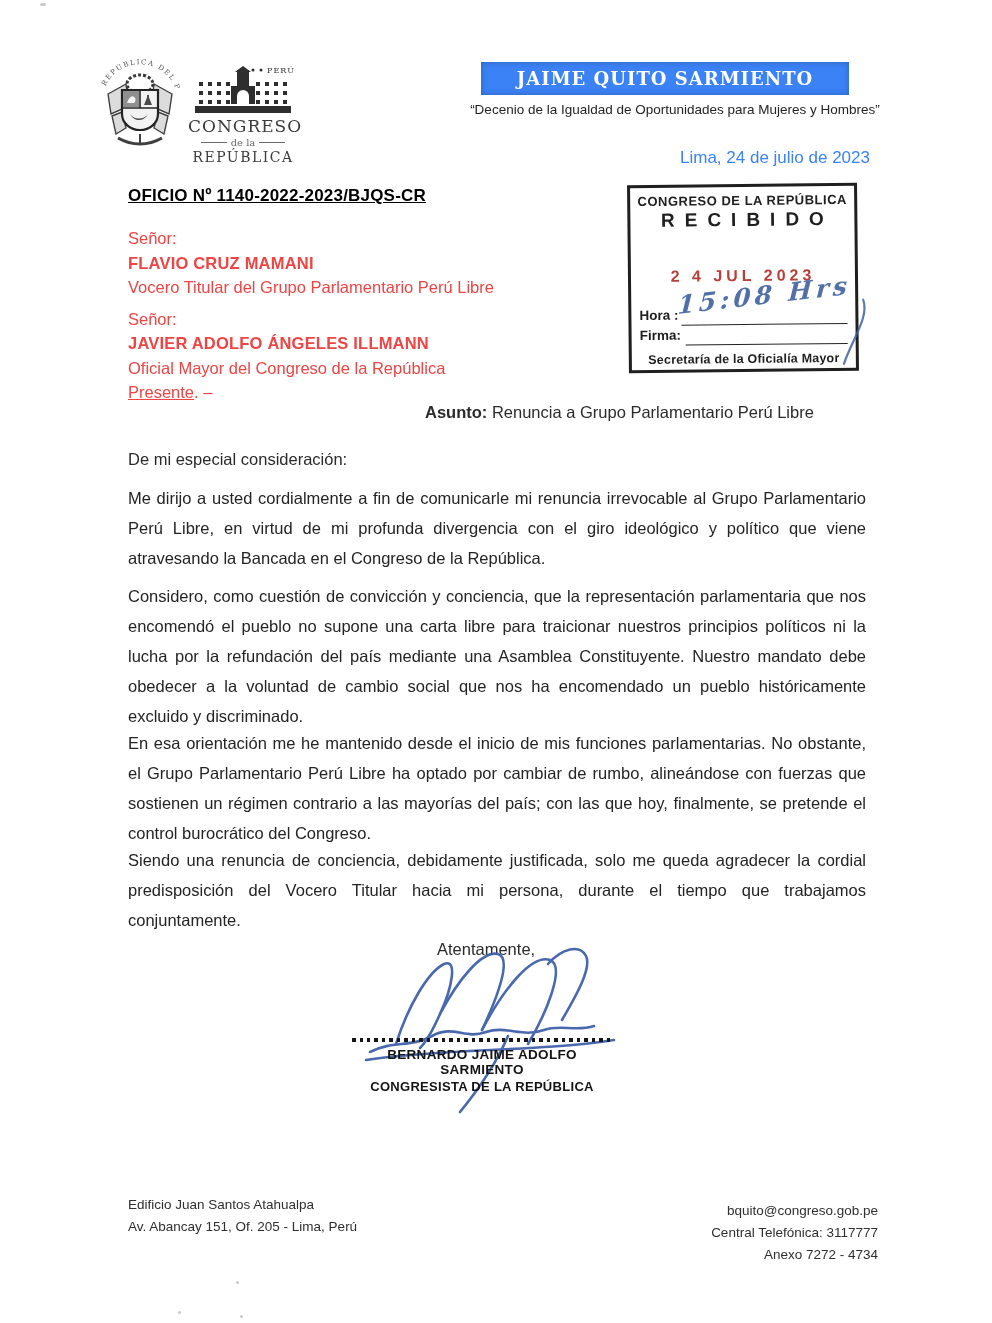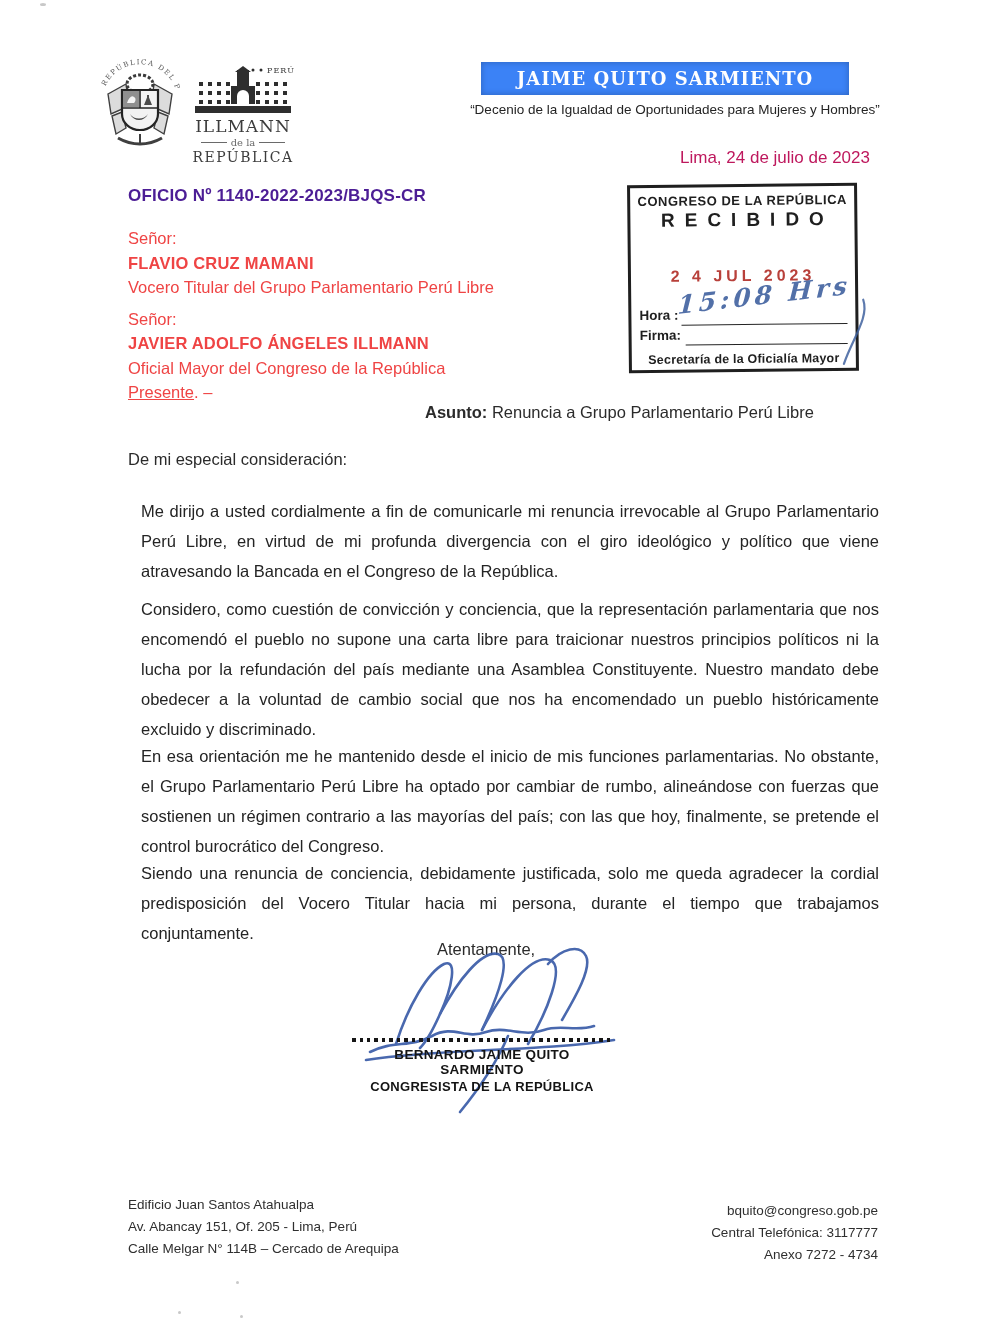--- a/index.html
+++ b/index.html
@@ -17,22 +17,22 @@
   .clogo .dela .tx{font-family:"DejaVu Serif",serif;font-size:10px;color:#6a6a6a;}
   .clogo .t2{font-family:"DejaVu Serif",serif;font-size:14px;letter-spacing:1.5px;color:#3c3c3c;}
   .banner{
     position:absolute;left:481px;top:62px;width:368px;height:33px;background:#3b82f6;
     color:#fefefe;font-family:"DejaVu Serif",serif;font-weight:bold;font-size:18px;
     letter-spacing:1px;text-align:center;line-height:33px;
     box-shadow:inset 0 0 6px rgba(0,0,0,.25);
   }
   .motto{position:absolute;left:452px;top:102px;width:446px;text-align:center;font-size:13.5px;color:#242424;}
   
-  .dateline{position:absolute;right:122px;top:148px;font-size:17px;color:#be185d;}
-  .oficio{position:absolute;left:128px;top:186px;font-size:17px;font-weight:bold;color:#4c1d95;letter-spacing:.2px;}
+  .dateline{position:absolute;right:122px;top:148px;font-size:17px;color:#3b82f6;}
+  .oficio{position:absolute;left:128px;top:186px;font-size:17px;font-weight:bold;text-decoration:underline;color:#000000;letter-spacing:.2px;}
   .recipients{position:absolute;left:128px;top:226px;font-size:16.5px;line-height:24.5px;color:#ef4444;}
   .recipients .grp{margin-bottom:7px;}
   .recipients .nm{font-weight:bold;letter-spacing:.2px;}
   .recipients .pres{text-decoration:underline;}
   
   .stamp{
     position:absolute;left:628px;top:184px;width:224px;height:182px;
     border:3px solid #1f1f1f;transform:rotate(-.6deg);color:#1f1f1f;overflow:visible;
   }
   .stamp .l1{margin-top:6px;text-align:center;font-size:13px;font-weight:bold;letter-spacing:.5px;}
@@ -46,21 +46,21 @@
   .stamp .time{
     position:absolute;left:46px;top:94px;white-space:nowrap;color:#40619f;
     font-family:"DejaVu Serif",serif;font-style:italic;font-size:25px;letter-spacing:4px;
     transform:rotate(-6deg) skewX(-10deg);font-weight:bold;opacity:.9;
   }
   .stamp svg.tail{position:absolute;right:-18px;top:112px;overflow:visible;}
   
   .subject{position:absolute;left:425px;top:403px;font-size:16.5px;}
   .subject b{font-weight:bold;}
   .greeting{position:absolute;left:128px;top:450px;font-size:16.5px;}
-  .para{position:absolute;left:128px;width:738px;font-size:16.5px;line-height:30px;text-align:justify;margin:13px;color:#242424;}
+  .para{position:absolute;left:128px;width:738px;font-size:16.5px;line-height:30px;text-align:justify;margin:0;color:#242424;}
   #p1{top:483px;} #p2{top:581px;} #p3{top:728px;} #p4{top:845px;}
   .vale{position:absolute;left:437px;top:940px;font-size:16.5px;}
   .signature{position:absolute;left:336px;top:944px;}
   .sigblock{position:absolute;left:352px;top:1038px;width:260px;text-align:center;color:#141414;}
   .sigblock .dots{height:4px;background:repeating-linear-gradient(90deg,#161616 0 3.5px,transparent 3.5px 7.5px);margin-bottom:5px;}
   .sigblock .n1{font-size:13.5px;font-weight:bold;letter-spacing:.3px;}
   .sigblock .n2{font-size:13px;font-weight:bold;letter-spacing:.3px;margin-top:2px;}
   
   .foot-l{position:absolute;left:128px;top:1194px;font-size:13.5px;line-height:22px;color:#2f2f2f;}
   .foot-r{position:absolute;right:114px;top:1200px;font-size:13.5px;line-height:22px;color:#2f2f2f;text-align:right;}
@@ -128,21 +128,21 @@
           <rect x="92" y="27" width="4" height="4"></rect>
         <rect x="65" y="36" width="4" height="4"></rect>
           <rect x="74" y="36" width="4" height="4"></rect>
           <rect x="83" y="36" width="4" height="4"></rect>
           <rect x="92" y="36" width="4" height="4"></rect>
         <rect x="4" y="42" width="96" height="7"></rect>
       </g>
       <path d="M52,40 v-12 a6 6 0 0 0 -0.01,0" fill="none"></path>
       <path d="M46,40 v-8 a6 6 0 0 1 12,0 v8 z" fill="#ffffff"></path>
     </svg>
-    <div class="t1">ILLMANN</div>
+    <div class="t1">CONGRESO</div>
     <div class="dela">
       <span class="rule"></span>
       <span class="tx">de la</span>
       <span class="rule"></span>
     </div>
     <div class="t2">REPÚBLICA</div>
   </div>
 
   <div class="banner">JAIME QUITO SARMIENTO</div>
   <div class="motto">“Decenio de la Igualdad de Oportunidades para Mujeres y Hombres”</div>
@@ -198,28 +198,27 @@
       <path d="M146,86 C168,44 196,10 214,16 C230,22 210,70 192,100"></path>
       <path d="M212,20 C226,4 244,0 250,12 C256,24 240,52 226,76"></path>
       <path d="M34,108 C58,96 74,104 96,92 C118,80 128,96 150,88 C170,81 186,94 208,86 C224,80 240,88 258,82"></path>
       <path d="M30,116 C110,104 200,108 278,96"></path>
       <path d="M172,92 C160,120 142,146 124,168"></path>
     </g>
   </svg>
 
   <div class="sigblock">
     <div class="dots"></div>
-    <div class="n1">BERNARDO JAIME QUITO SARMIENTO</div>
+    <div class="n1">BERNARDO JAIME ADOLFO SARMIENTO</div>
     <div class="n2">CONGRESISTA DE LA REPÚBLICA</div>
   </div>
 
   <div class="foot-l">
     <div>Edificio Juan Santos Atahualpa</div>
     <div>Av. Abancay 151, Of. 205 - Lima, Perú</div>
-    <div>Calle Melgar N° 114B – Cercado de Arequipa</div>
   </div>
   <div class="foot-r">
     <div>bquito@congreso.gob.pe</div>
     <div>Central Telefónica: 3117777</div>
     <div>Anexo 7272 - 4734</div>
   </div>
 
   <div class="speck" style="left:40px;top:3px;width:6px;height:3px;"></div>
   <div class="speck" style="left:236px;top:1281px;width:3px;height:3px;"></div>
   <div class="speck" style="left:178px;top:1311px;width:3px;height:3px;"></div>

